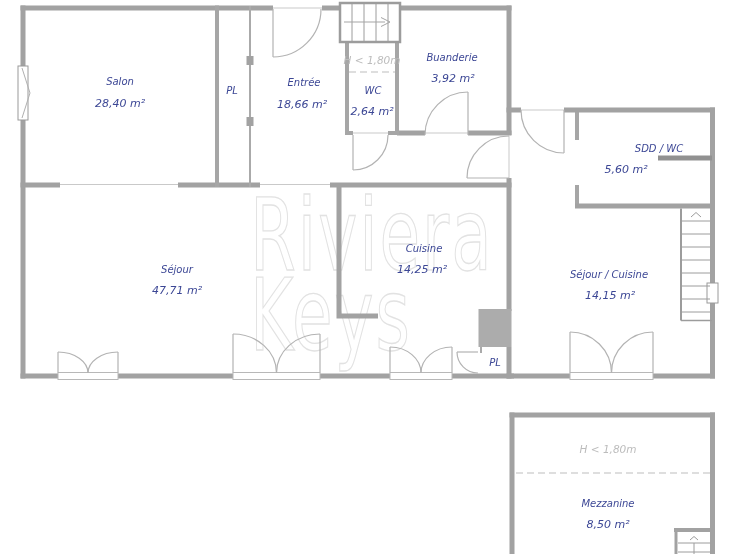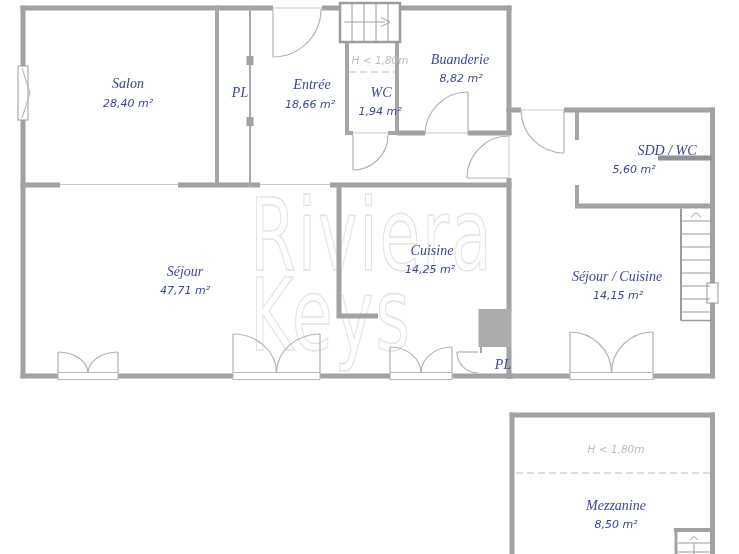--- a/index.html
+++ b/index.html
@@ -14,23 +14,23 @@
     color:transparent;-webkit-text-stroke:1.4px #e2e2e2;
     transform:scaleX(0.66);transform-origin:left top;
     white-space:nowrap;user-select:none;
   }
   #watermark span{display:block;}
   
   #linework{position:absolute;left:0;top:0;z-index:2;}
   
   .lbl{
     position:absolute;z-index:3;transform:translateX(-50%);
-    white-space:nowrap;font-style:italic;line-height:1;margin-left:8px;
+    white-space:nowrap;font-style:italic;line-height:1;
   }
-  .room-name{font-size:14px;color:#3c4795;font-family:Liberation Serif, serif;}
+  .room-name{font-size:10px;color:#3c4795;}
   .room-area{font-size:11px;color:#3c4795;}
   .note{font-size:10.5px;color:#bcbcbc;}
 </style>
 </head>
 <body>
 
 <div id="plan">
 
   <div id="watermark">
     <span>Riviera</span>
@@ -184,24 +184,24 @@
   <div class="lbl room-name" style="left:120px;top:77px">Salon</div>
   <div class="lbl room-area" style="left:120px;top:98px">28,40 m²</div>
 
   <div class="lbl room-name" style="left:232px;top:86px">PL</div>
 
   <div class="lbl room-name" style="left:304px;top:78px">Entrée</div>
   <div class="lbl room-area" style="left:302px;top:99px">18,66 m²</div>
 
   <div class="lbl note" style="left:372px;top:55px">H &lt; 1,80m</div>
   <div class="lbl room-name" style="left:373px;top:86px">WC</div>
-  <div class="lbl room-area" style="left:372px;top:106px">1,94 m²</div>
+  <div class="lbl room-area" style="left:372px;top:106px">2,64 m²</div>
 
   <div class="lbl room-name" style="left:452px;top:53px">Buanderie</div>
-  <div class="lbl room-area" style="left:453px;top:73px">8,82 m²</div>
+  <div class="lbl room-area" style="left:453px;top:73px">3,92 m²</div>
 
   <div class="lbl room-name" style="left:177px;top:265px">Séjour</div>
   <div class="lbl room-area" style="left:177px;top:285px">47,71 m²</div>
 
   <div class="lbl room-name" style="left:424px;top:244px">Cuisine</div>
   <div class="lbl room-area" style="left:422px;top:264px">14,25 m²</div>
 
   <div class="lbl room-name" style="left:495px;top:358px">PL</div>
 
   <div class="lbl room-name" style="left:659px;top:144px">SDD / WC</div>

